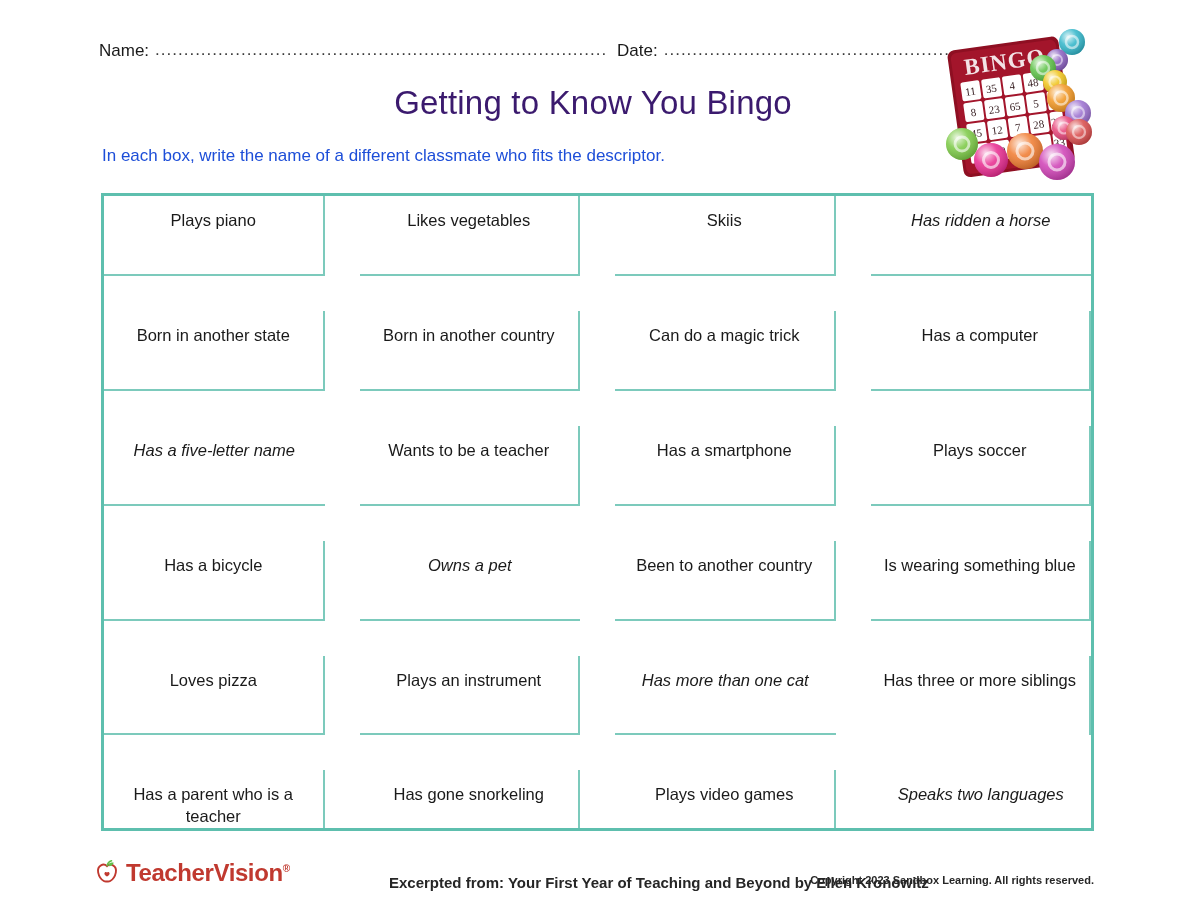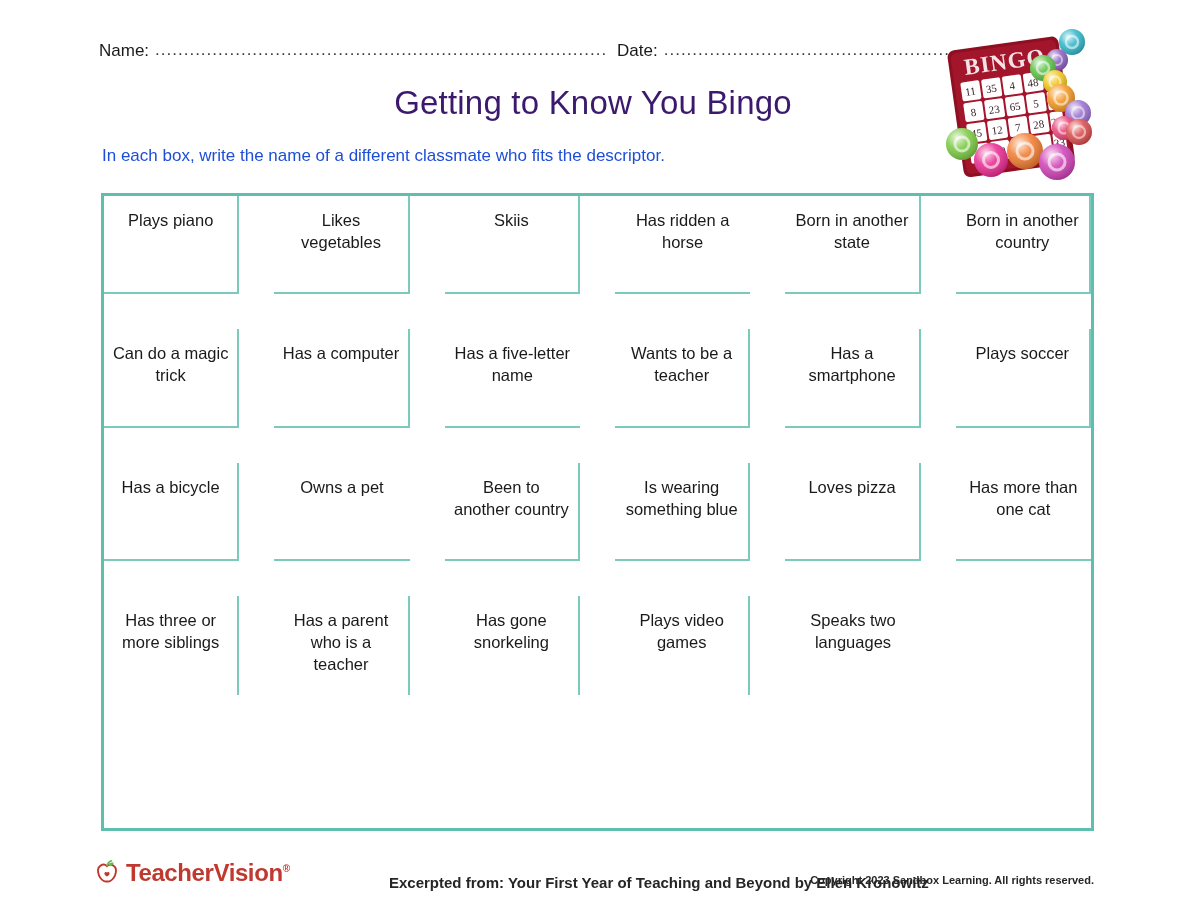--- a/index.html
+++ b/index.html
@@ -90,37 +90,37 @@
   
   .bingo-grid {
     position: absolute;
     left: 101px;
     top: 193px;
     width: 993px;
     height: 638px;
     box-sizing: border-box;
     border: 3px solid #5ebfae;
     display: grid;
-    grid-template-columns: repeat(6, 1fr);
+    grid-template-columns: repeat(4, 1fr);
     grid-template-rows: repeat(5, 1fr);
     background: #ffffff;
     gap: 35px;
   }
   .cell {
     box-sizing: border-box;
     border-right: 2px solid #7ccabc;
     border-bottom: 2px solid #7ccabc;
     padding: 14px 8px 0 8px;
     text-align: center;
     font-size: 16.5px;
     line-height: 1.32;
     color: #1a1a1a;
     overflow: hidden;
   }
-  .cell.last-col { border-right: none; }
+  .cell.last-col { border-right: none; font-style: italic; }
   .cell.last-row { border-bottom: none; }
 
   
   .footer-logo {
     position: absolute;
     left: 93px;
     top: 858px;
     display: flex;
     align-items: center;
     gap: 5px;
@@ -310,20 +310,21 @@
       <div class="cell">Has a computer</div>
       <div class="cell last-col">Has a five-letter name</div>
       <div class="cell">Wants to be a teacher</div>
       <div class="cell">Has a smartphone</div>
       <div class="cell">Plays soccer</div>
       <div class="cell">Has a bicycle</div>
       <div class="cell last-col">Owns a pet</div>
       <div class="cell">Been to another country</div>
       <div class="cell">Is wearing something blue</div>
       <div class="cell">Loves pizza</div>
+      <div class="cell">Plays an instrument</div>
       <div class="cell last-col">Has more than one cat</div>
       <div class="cell last-row">Has three or more siblings</div>
       <div class="cell last-row">Has a parent who is a teacher</div>
       <div class="cell last-row">Has gone snorkeling</div>
       <div class="cell last-row">Plays video games</div>
       <div class="cell last-col last-row">Speaks two languages</div>
     </div>
 
   <div class="footer-logo">
     <span>

